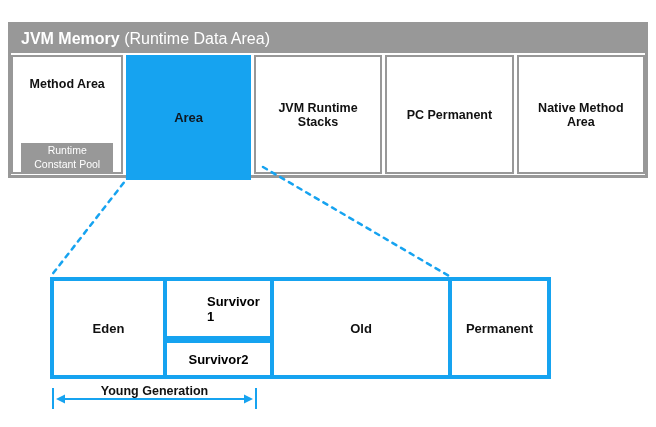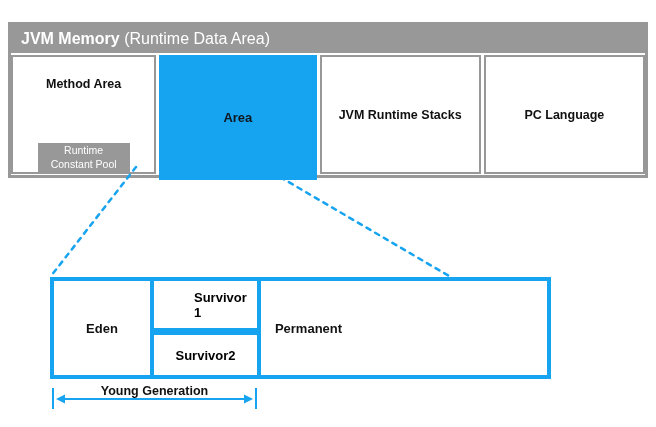--- a/index.html
+++ b/index.html
@@ -46,23 +46,23 @@
   
   .detail{
     position:absolute;left:50px;top:277px;width:501px;height:102px;
     border:4px solid #16a3f0;box-sizing:border-box;background:#ffffff;
     display:flex;
   }
   .d-cell{
     display:flex;align-items:center;justify-content:center;
     font-weight:bold;font-size:13px;color:#111111;box-sizing:border-box;background:#ffffff;
   }
-  .d-eden{width:100px;border-right:4px solid #16a3f0;}
+  .d-eden{width:113px;border-right:4px solid #16a3f0;}
   .d-survivors{width:103px;border-right:4px solid #16a3f0;display:flex;flex-direction:column;}
-  .d-s1{height:47px;display:flex;align-items:center;justify-content:center;font-weight:bold;font-size:13px;padding-left:40px;}
+  .d-s1{height:55px;display:flex;align-items:center;justify-content:center;font-weight:bold;font-size:13px;padding-left:40px;}
   .d-sdiv{height:7px;background:#16a3f0;}
   .d-s2{flex:1;display:flex;align-items:center;justify-content:center;font-weight:bold;font-size:13px;}
   .d-old{flex:1;border-right:4px solid #16a3f0;}
   .d-perm{width:95px;}
   
   .yg-label{
     position:absolute;left:53px;top:384px;width:203px;text-align:center;
     font-weight:bold;font-size:12.5px;color:#111111;
   }
 </style>
@@ -71,21 +71,22 @@
 
 <div class="frame">
   <div class="frame-header"><span class="bold">JVM Memory</span><span> (Runtime Data Area)</span></div>
   <div class="cells">
     <div class="cell method">
       <div class="method-label">Method Area</div>
       <div class="rcp-box">Runtime Constant Pool</div>
     </div>
     <div class="cell heap">Area</div>
     <div class="cell">JVM Runtime Stacks</div>
-    <div class="cell">PC Language</div>
+    <div class="cell">PC Permanent</div>
+    <div class="cell">Native Method Area</div>
   </div>
 </div>
 
 <svg class="overlay" viewBox="0 0 656 427" xmlns="http://www.w3.org/2000/svg">
   <line x1="136" y1="167" x2="51" y2="276" stroke="#16a3f0" stroke-width="2.5" stroke-dasharray="4.5 5.5" stroke-linecap="round"></line>
   <line x1="263" y1="167" x2="449" y2="276" stroke="#16a3f0" stroke-width="2.5" stroke-dasharray="4.5 5.5" stroke-linecap="round"></line>
 
   <line x1="53" y1="388" x2="53" y2="409" stroke="#16a3f0" stroke-width="2"></line>
   <line x1="256" y1="388" x2="256" y2="409" stroke="#16a3f0" stroke-width="2"></line>
   <line x1="60" y1="399" x2="249" y2="399" stroke="#16a3f0" stroke-width="2"></line>
@@ -93,16 +94,17 @@
   <polygon points="253,399 244,394.5 244,403.5" fill="#16a3f0"></polygon>
 </svg>
 
 <div class="detail">
   <div class="d-cell d-eden">Eden</div>
   <div class="d-survivors">
     <div class="d-s1">Survivor 1</div>
     <div class="d-sdiv"></div>
     <div class="d-s2">Survivor2</div>
   </div>
+  <div class="d-cell d-old">Old</div>
   <div class="d-cell d-perm">Permanent</div>
 </div>
 
 <div class="yg-label">Young Generation</div>
 
 </body></html>

